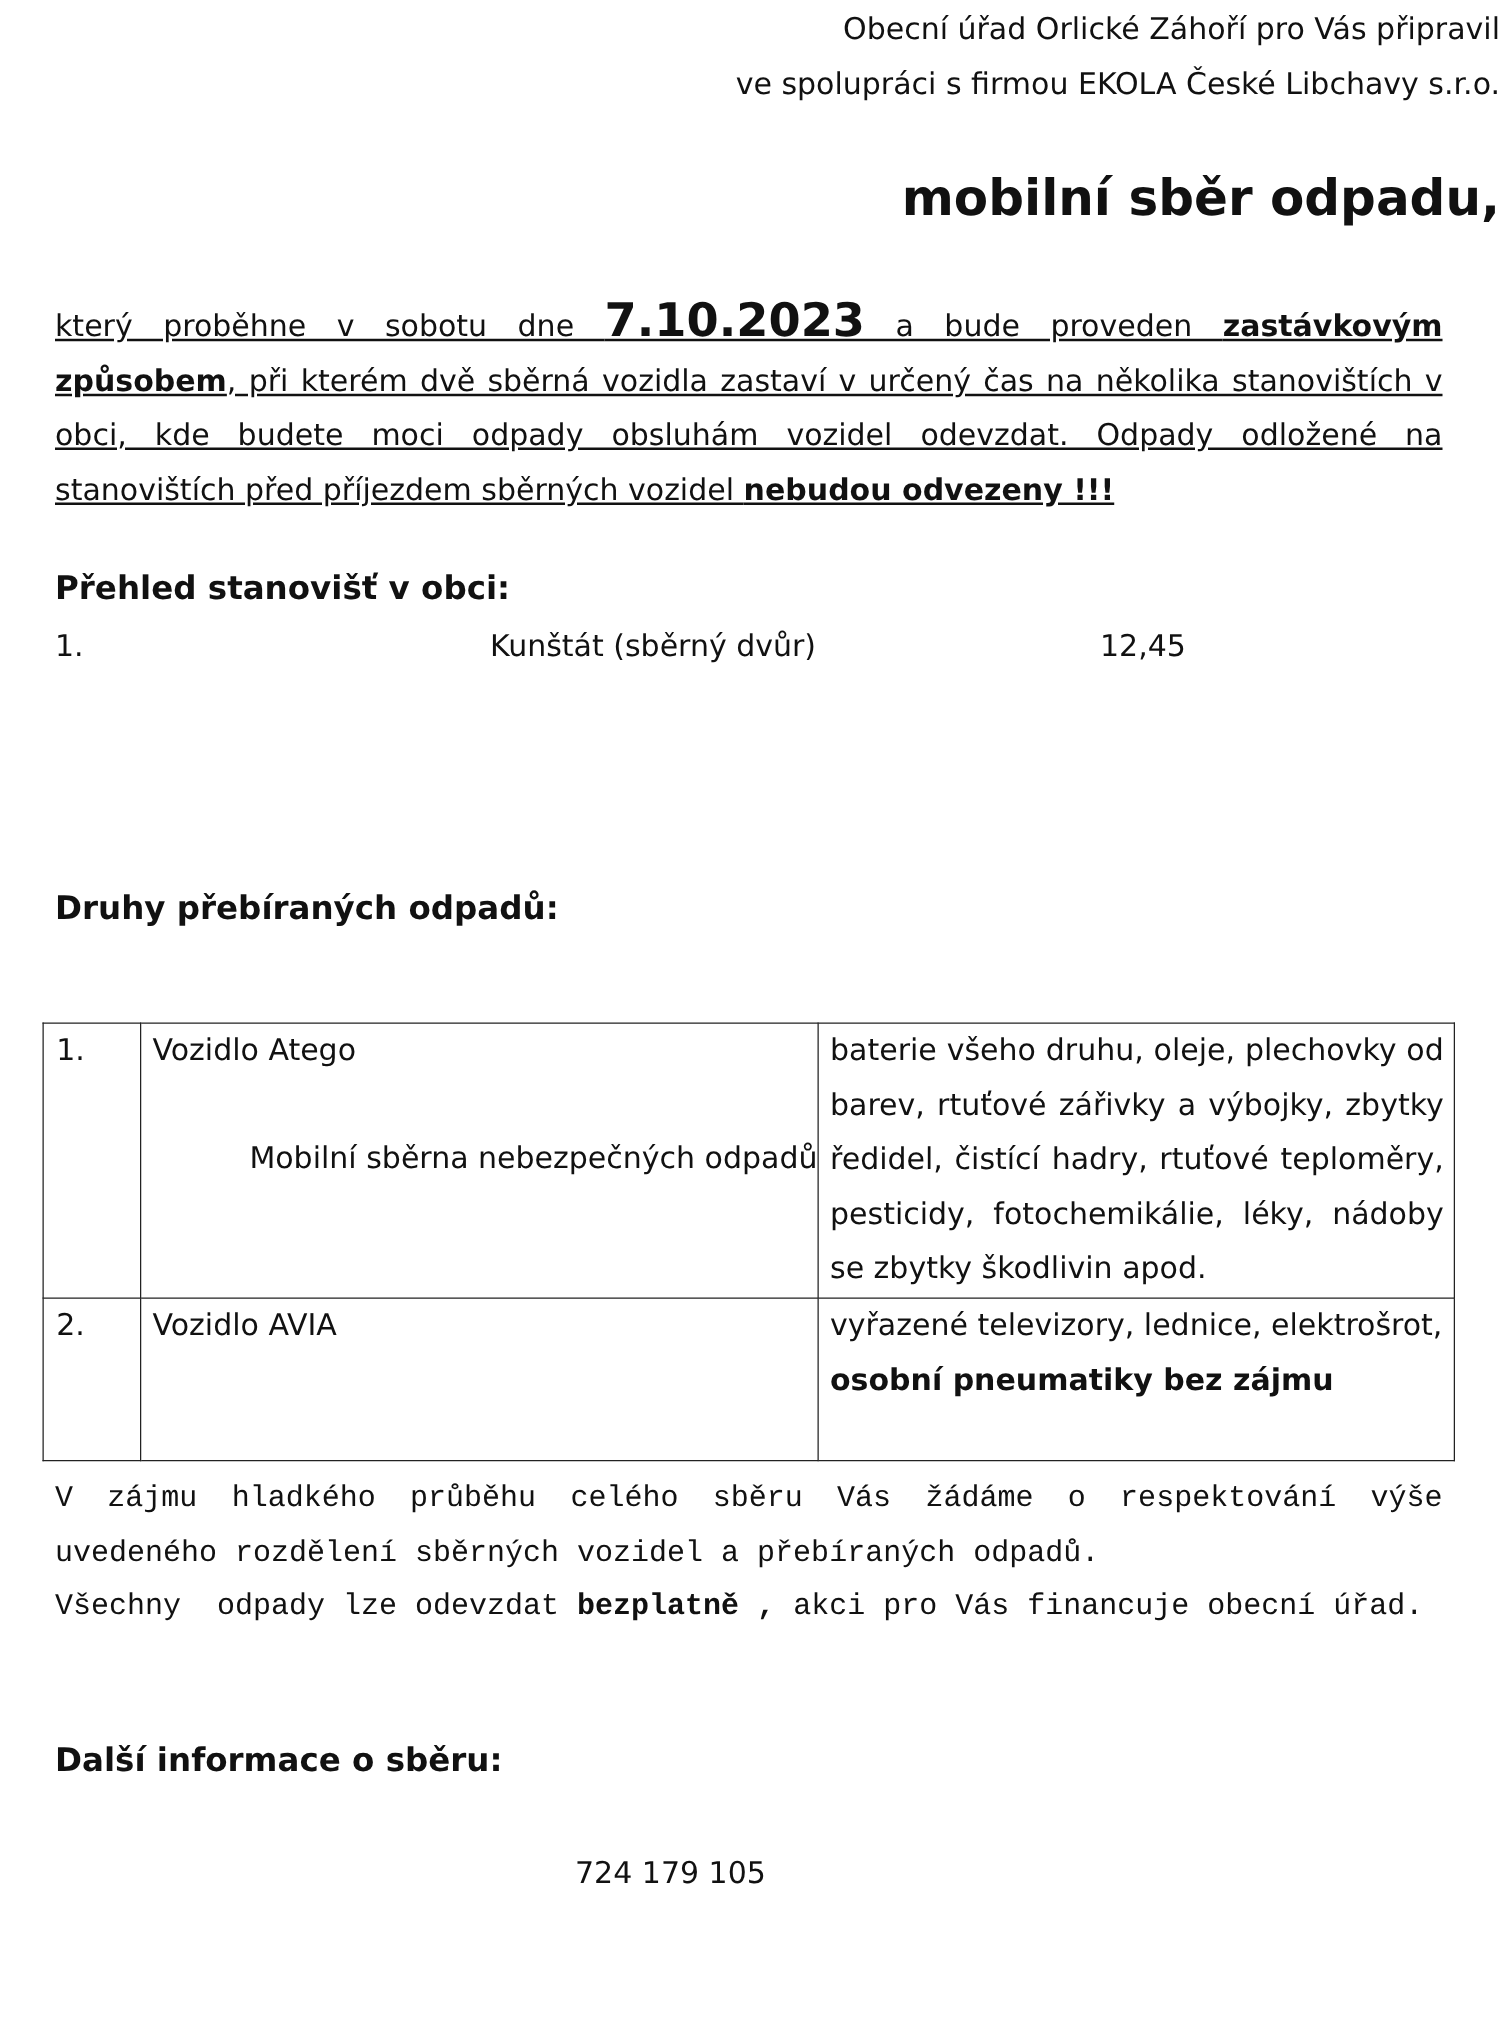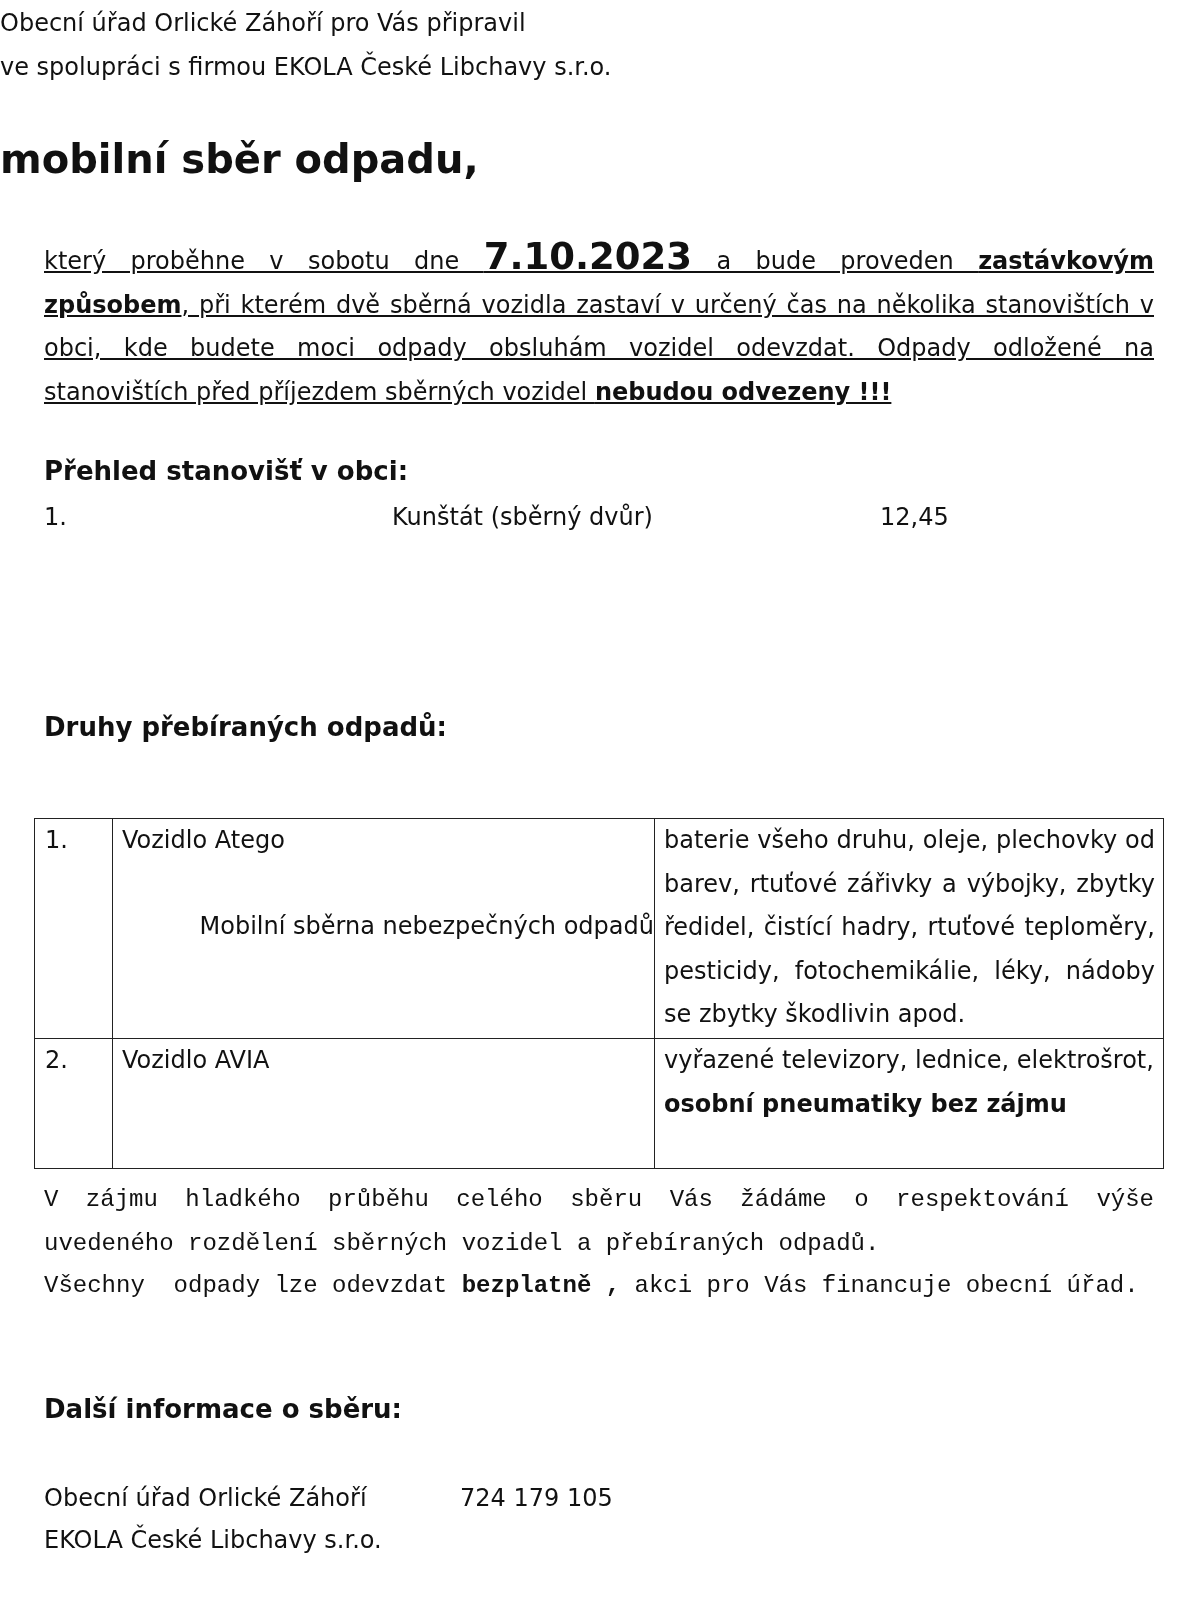--- a/index.html
+++ b/index.html
@@ -10,21 +10,21 @@
     body {
       width: 1200px;
       height: 1614px;
       position: relative;
       overflow: hidden;
       color: #111111;
       font-family: "DejaVu Sans", "Liberation Sans", sans-serif;
       font-size: 24px;
     }
     .abs { position: absolute; }
-    .center { left: 0; width: 1200px; text-align: left; }
+    .center { left: 0; width: 1200px; text-align: right; }
     .intro-line { font-size: 24px; line-height: 34px; }
     .main-title {
       font-size: 40px;
       font-weight: bold;
       letter-spacing: 0px;
     }
     .para {
       left: 44px;
       width: 1110px;
       line-height: 43.5px;
@@ -140,18 +140,16 @@
 </tbody>
   </table>
 
 <div class="abs closing last" style="top:1178px;">V zájmu hladkého průběhu celého sběru Vás žádáme o respektování výše uvedeného rozdělení sběrných vozidel a přebíraných odpadů.</div>
 <div class="abs closing last" style="top:1264px;">
   <span style="white-space:pre;">Všechny  odpady lze odevzdat </span><b>bezplatně ,</b><span> akci pro Vás financuje obecní úřad.</span>
 </div>
 
 <div class="abs heading" style="top:1394px;">Další informace o sběru:</div>
 <div class="abs contact-row" style="top:1484px;">
-  <span style="left:0;">Obecní úřad Orlické Záhoří</span>
   <span style="left:416px;">724 179 105</span>
 </div>
 <div class="abs contact-row" style="top:1526px;">
-  <span style="left:0;">EKOLA České Libchavy s.r.o.</span>
 </div>
 
 </body></html>

